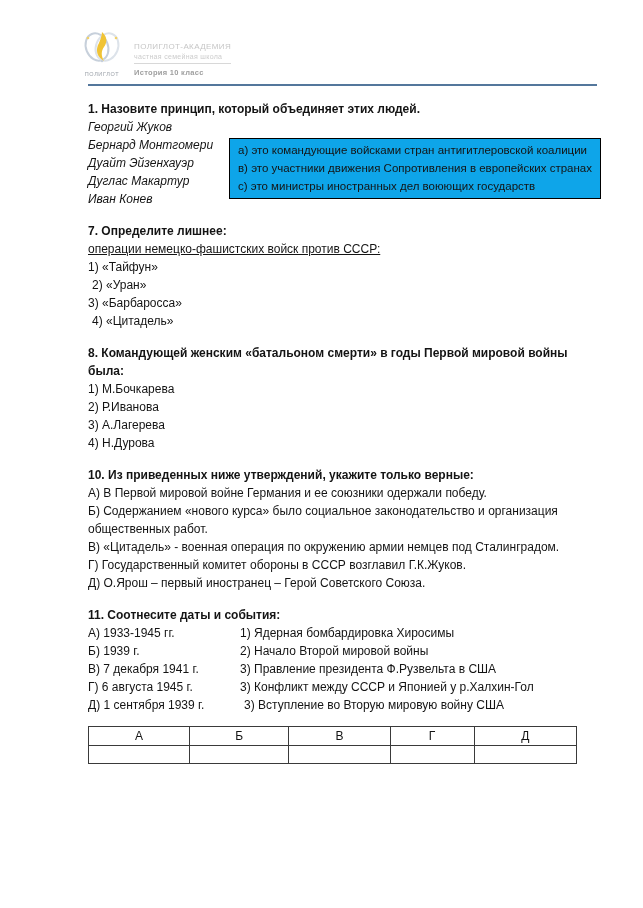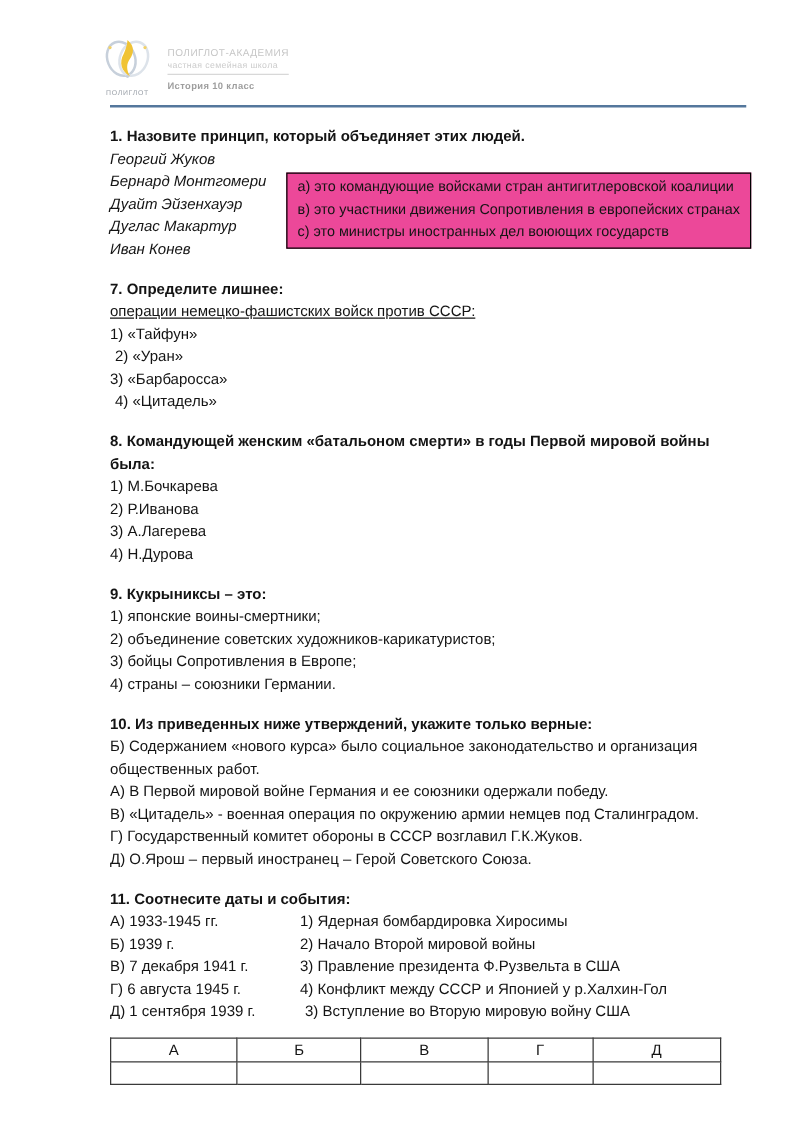--- a/index.html
+++ b/index.html
@@ -8,21 +8,21 @@
     width:643px; height:908px;
     margin:0 auto;
     background:#ffffff;
     font-family:"Liberation Sans", sans-serif;
     color:#141414;
     overflow:hidden;
   }
   
   .header {
     position:absolute; top:28px; left:78px; right:45px;
-    display:flex; align-items:center;
+    display:flex; align-items:flex-end;
   }
   .logo-block { width:48px; text-align:center; }
   .logo-caption {
     font-size:5.5px; color:#9aa0a8; letter-spacing:0.6px;
     margin-top:1px; text-transform:uppercase;
   }
   .org-block { margin-left:8px; padding-top:4px; }
   .org-name { font-size:8px; color:#c6c6c6; letter-spacing:0.4px; }
   .org-sub {
     font-size:7px; color:#cccccc; letter-spacing:0.3px;
@@ -49,21 +49,21 @@
   .q-title { font-weight:bold; }
   .q-block { margin-top:14px; }
   .names-wrap { position:relative; height:90px; }
   .name-line { font-style:italic; }
   .choice-box {
     position:absolute; left:141px; top:20px;
     border:1px solid #000000;
     padding:2px 8px 3px 8px;
     font-size:11.5px; line-height:18px;
     white-space:nowrap;
-    background:#ec4899;
+    background:#0ea5e9;
   }
   .underlined { text-decoration:underline; }
   .pair-row { display:flex;align-items:flex-end; }
   .pair-date { width:152px; flex:0 0 152px; }
   .answer-table {
     border-collapse:collapse;
     width:489px;
     margin-top:12px;
   }
   .answer-table td {
@@ -128,32 +128,25 @@
     </div>
 
     <div class="q-block">
       <div class="q-title">8. Командующей женским «батальоном смерти» в годы Первой мировой войны была:</div>
       <div>1) М.Бочкарева</div>
       <div>2) Р.Иванова</div>
       <div>3) А.Лагерева</div>
       <div>4) Н.Дурова</div>
     </div>
 
-    <div class="q-block">
-      <div class="q-title">9. Кукрыниксы – это:</div>
-      <div>1) японские воины-смертники;</div>
-      <div>2) объединение советских художников-карикатуристов;</div>
-      <div>3) бойцы Сопротивления в Европе;</div>
-      <div>4) страны – союзники Германии.</div>
-    </div>
 
     <div class="q-block">
       <div class="q-title">10. Из приведенных ниже утверждений, укажите только верные:</div>
+      <div>А) В Первой мировой войне Германия и ее союзники одержали победу.</div>
       <div>Б) Содержанием «нового курса» было социальное законодательство и организация общественных работ.</div>
-      <div>А) В Первой мировой войне Германия и ее союзники одержали победу.</div>
       <div>В) «Цитадель» - военная операция по окружению армии немцев под Сталинградом.</div>
       <div>Г) Государственный комитет обороны в СССР возглавил Г.К.Жуков.</div>
       <div>Д) О.Ярош – первый иностранец – Герой Советского Союза.</div>
     </div>
 
     <div class="q-block">
       <div class="q-title">11. Соотнесите даты и события:</div>
       <div class="pair-row">
         <div class="pair-date">А) 1933-1945 гг.</div>
         <div>1) Ядерная бомбардировка Хиросимы</div>
@@ -161,21 +154,21 @@
       <div class="pair-row">
         <div class="pair-date">Б) 1939 г.</div>
         <div>2) Начало Второй мировой войны</div>
       </div>
       <div class="pair-row">
         <div class="pair-date">В) 7 декабря 1941 г.</div>
         <div>3) Правление президента Ф.Рузвельта в США</div>
       </div>
       <div class="pair-row">
         <div class="pair-date">Г) 6 августа 1945 г.</div>
-        <div>4) Конфликт между СССР и Японией у р.Халхин-Гол</div>
+        <div>3) Конфликт между СССР и Японией у р.Халхин-Гол</div>
       </div>
       <div class="pair-row">
         <div class="pair-date">Д) 1 сентября 1939 г.</div>
         <div style="padding-left:4px;">3) Вступление во Вторую мировую войну США</div>
       </div>
 
       <table class="answer-table">
         <tbody>
           <tr>
             <td>А</td>

